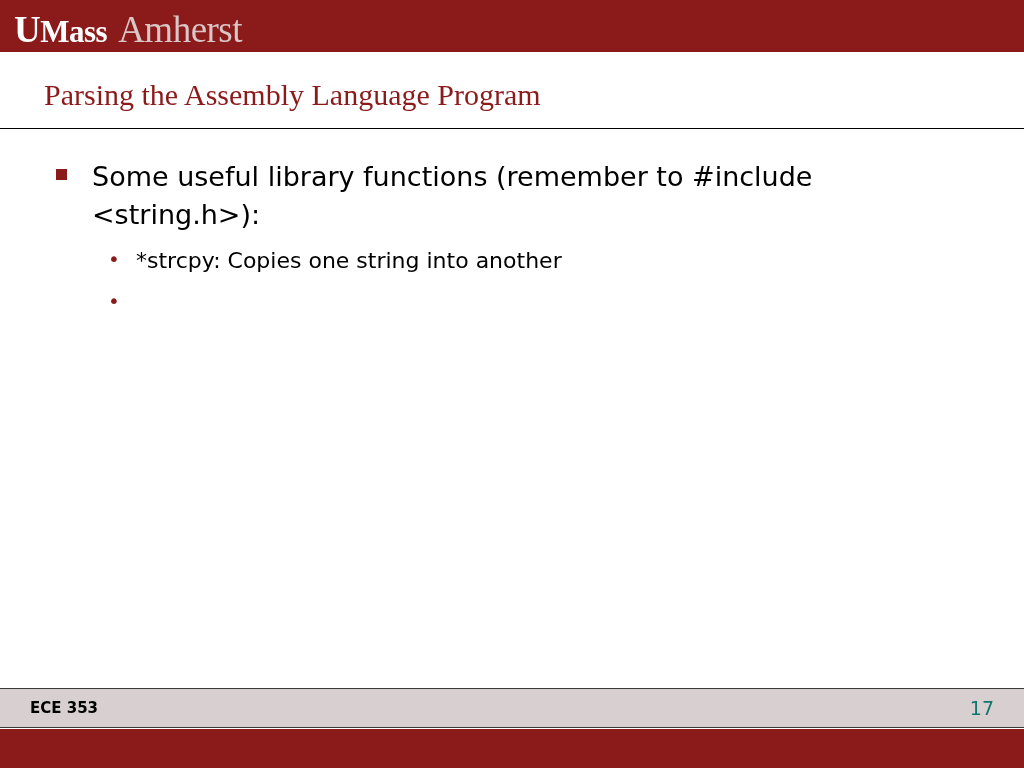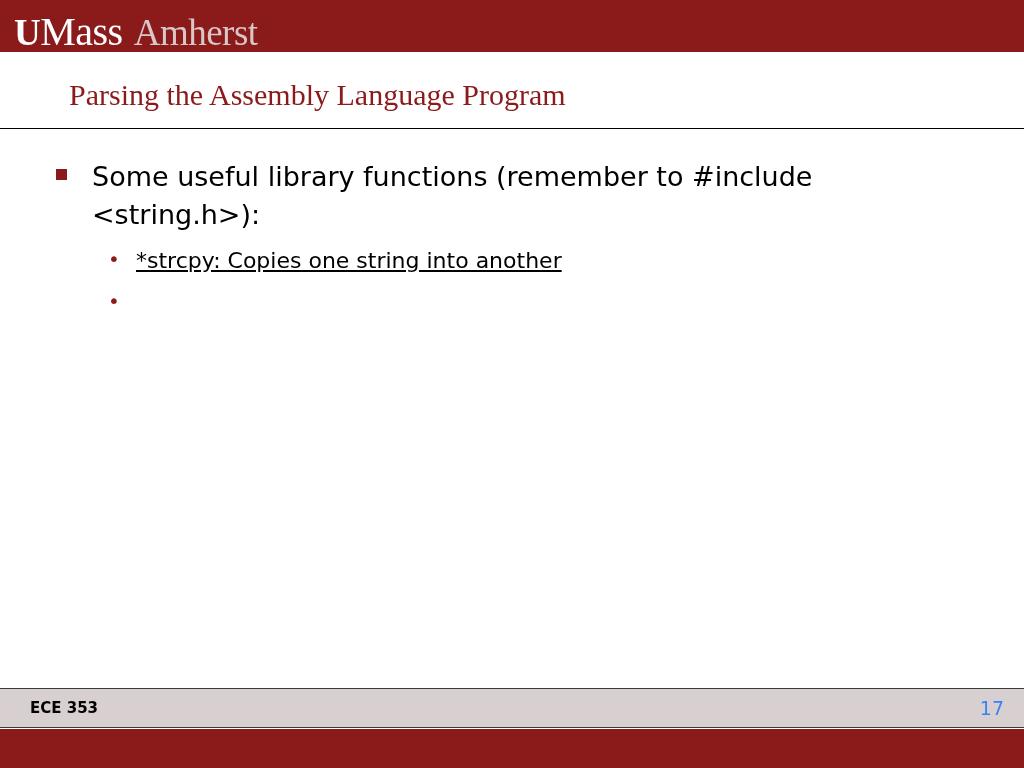--- a/index.html
+++ b/index.html
@@ -40,41 +40,40 @@
     font-family: "Liberation Serif", serif;
     letter-spacing: -0.5px;
     white-space: nowrap;
   }
   .logo .u {
     font-size: 37px;
     font-weight: 700;
     color: #ffffff;
   }
   .logo .mass {
-    font-size: 40px;
-    font-weight: 400;
+    font-size: 31px;
+    font-weight: 700;
     color: #ffffff;
   }
   .logo .amherst {
     font-size: 37px;
     font-weight: 400;
     color: #d9c7c7;
     margin-left: 11px;
   }
 
   
   .title {
     position: absolute;
     left: 44px;
     top: 78px;
     font-family: "Liberation Serif", serif;
     font-size: 30px;
     color: #8b1a1a;
     white-space: nowrap;
-    margin-left: 25px;
   }
   .title-rule {
     position: absolute;
     left: 0;
     top: 128px;
     width: 1024px;
     height: 1px;
     background: #000000;
   }
 
@@ -118,21 +117,20 @@
     position: absolute;
     left: 60px;
     top: 0px;
     font-size: 20px;
     color: #8b1a1a;
     line-height: 1.45;
   }
   .bullet-l2 .text {
     display: block;
     max-width: 810px;
-    text-decoration: underline;
   }
 
   
   .footer-bar {
     position: absolute;
     left: 0;
     top: 688px;
     width: 1024px;
     height: 40px;
     background: #d8d0d0;
@@ -143,24 +141,24 @@
   .footer-left {
     position: absolute;
     left: 30px;
     top: 699px;
     font-size: 15px;
     font-weight: bold;
     color: #000000;
   }
   .footer-right {
     position: absolute;
-    right: 20px;
+    right: 30px;
     top: 697px;
     font-size: 19px;
-    color: #3b82f6;
+    color: #0f766e;
   }
   .bottom-band {
     position: absolute;
     left: 0;
     top: 729px;
     width: 1024px;
     height: 39px;
     background: #8b1a1a;
   }
 </style>

